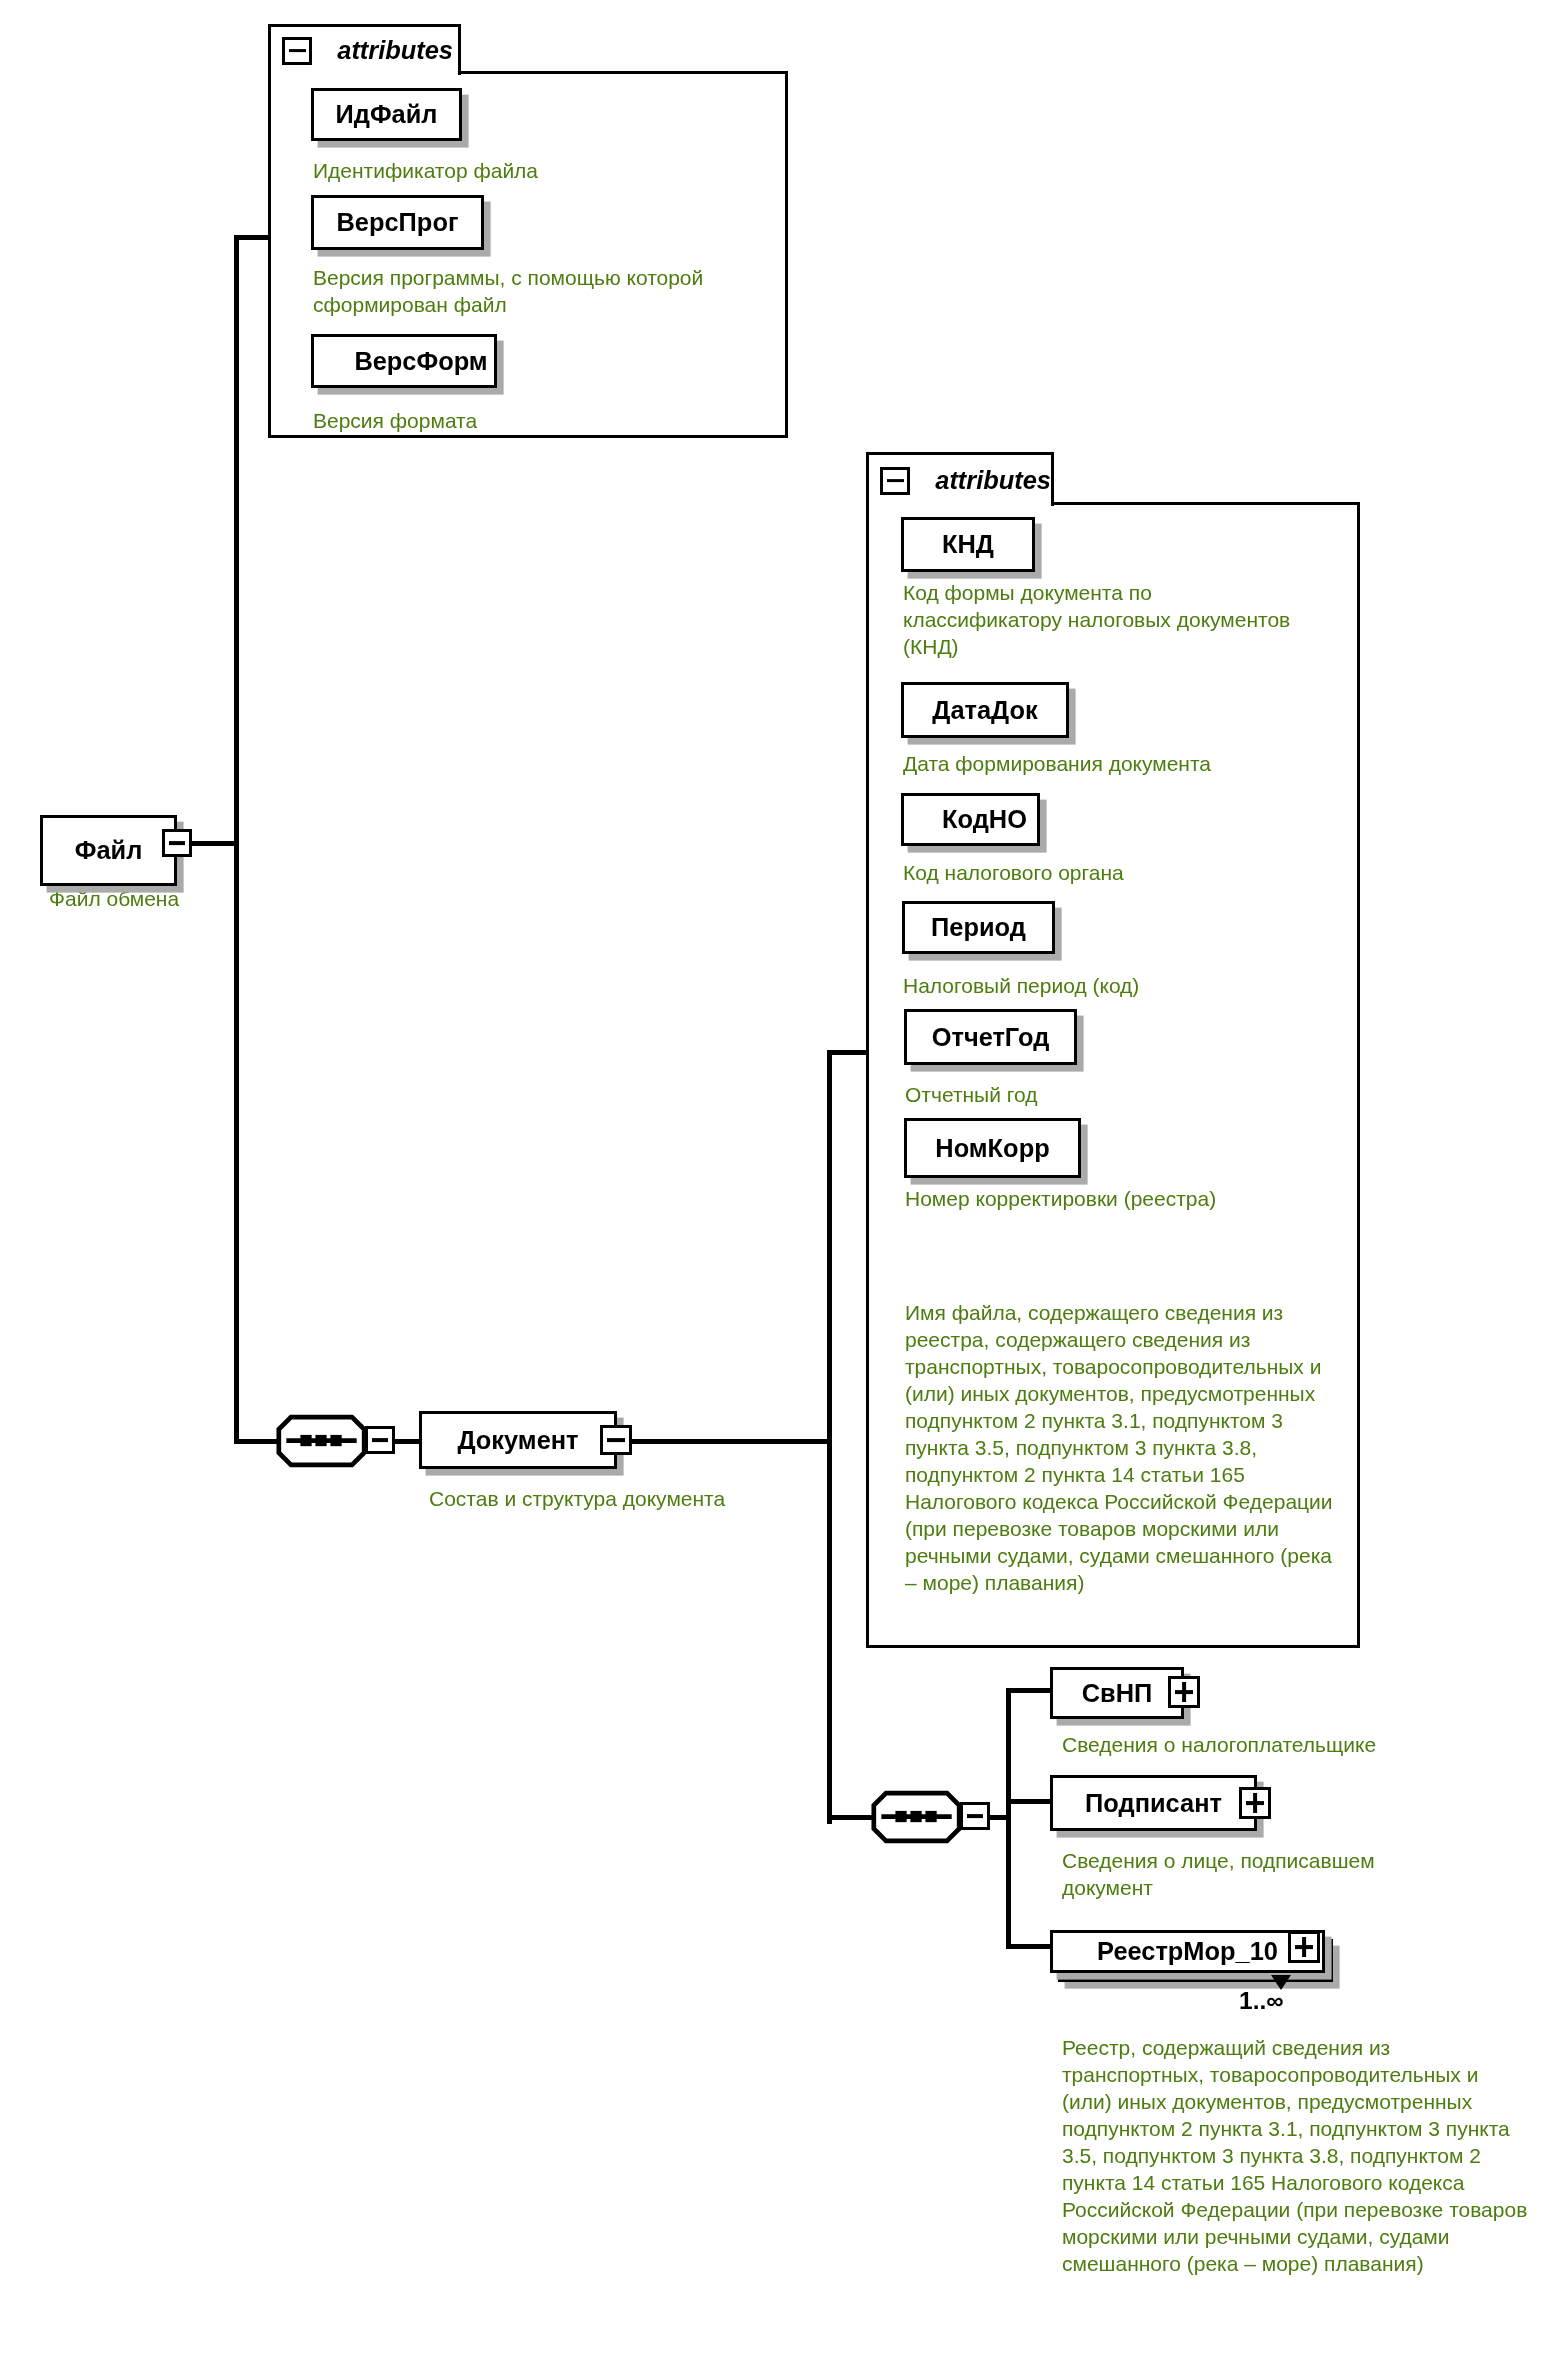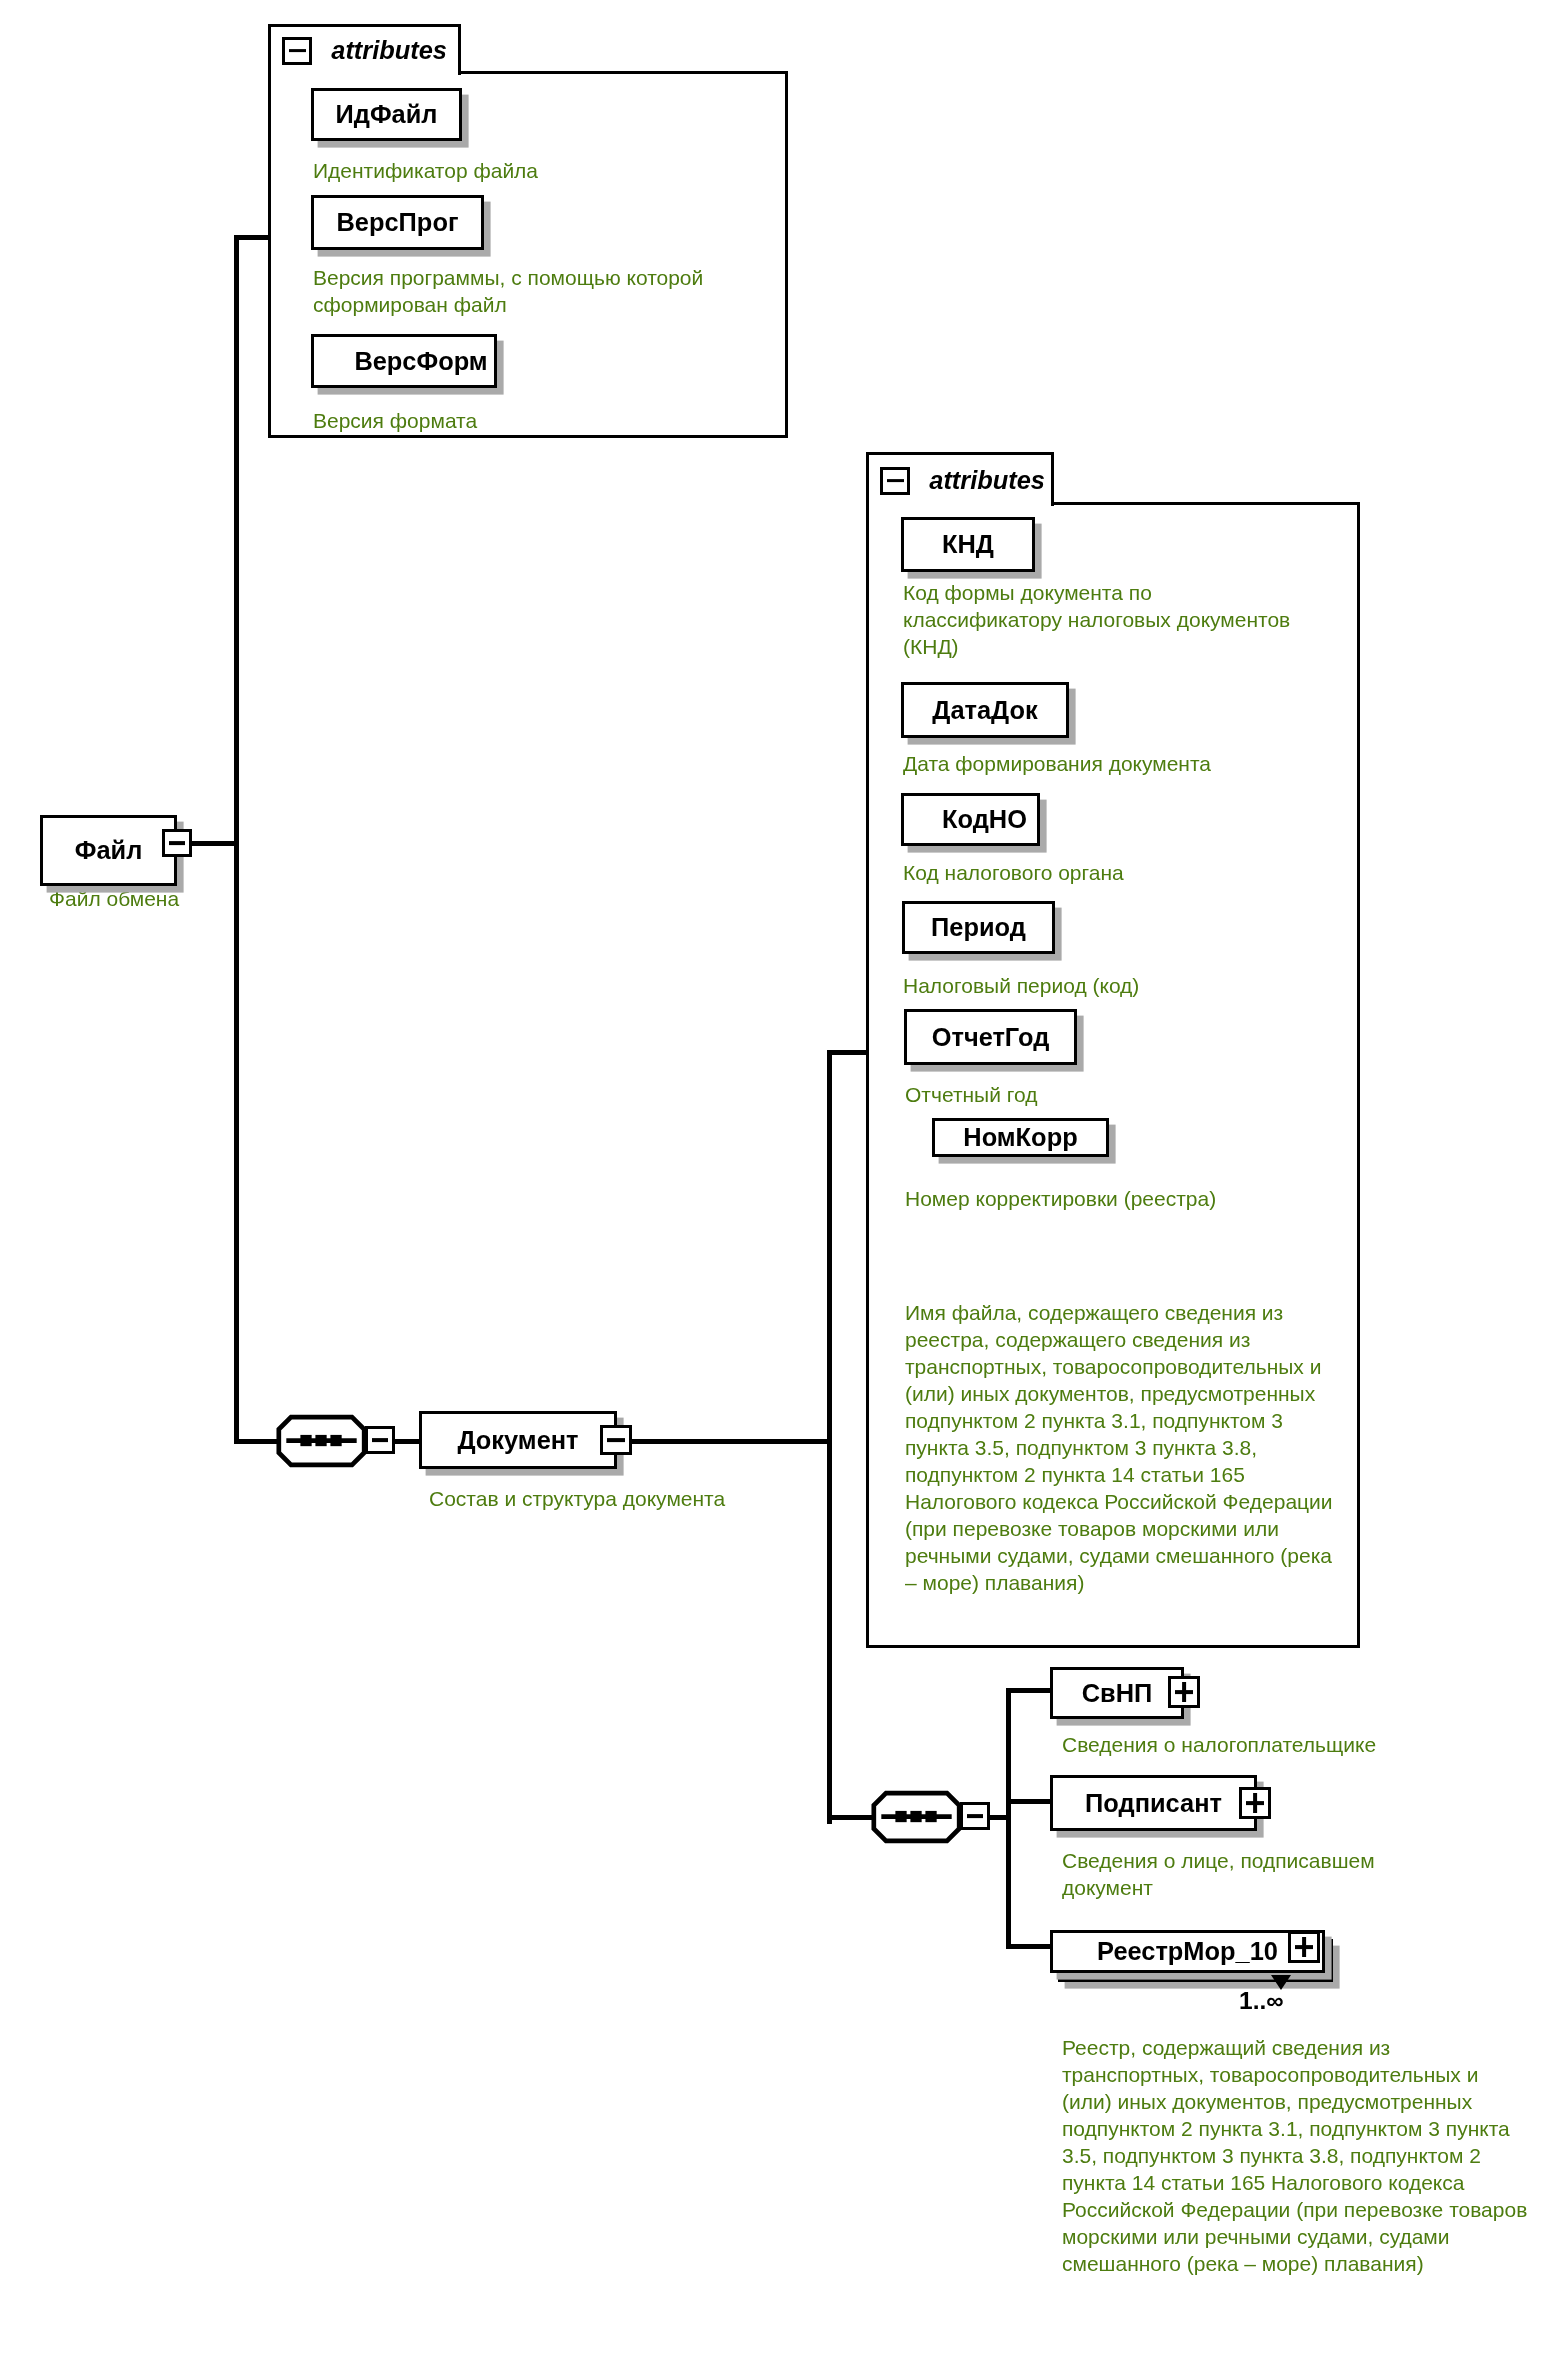--- a/index.html
+++ b/index.html
@@ -1,20 +1,20 @@
 <!DOCTYPE html>
 <html style="font-size:15px"><head>
 <meta charset="utf-8">
 <style>
   html,body{margin:0;padding:0;background:#fff;}
   .canvas{position:relative;width:1557px;height:2370px;background:#fff;overflow:hidden;
           font-family:"Liberation Sans",sans-serif;color:#000;}
   .ln{position:absolute;background:#000;z-index:1;}
   .attr-tab{position:absolute;background:#fff;border:3.8px solid #000;border-bottom:none;
-            box-sizing:border-box;display:flex;align-items:center;gap:19px;padding-left:11.3px;z-index:2;}
+            box-sizing:border-box;display:flex;align-items:center;gap:25px;padding-left:11.3px;z-index:2;}
   .attr-title{font-style:italic;font-weight:bold;font-size:25.4px;}
   .attr-body{position:absolute;border:3.8px solid #000;box-sizing:border-box;background:#fff;z-index:1;}
   .abox,.ebox{position:absolute;background:#fff;border:3.8px solid #000;box-sizing:border-box;
               box-shadow:6.6px 6.6px 0 #aaa;display:flex;align-items:center;justify-content:center;
               font-weight:bold;font-size:25.4px;z-index:3;white-space:nowrap;}
   .backbox{position:absolute;background:#fff;border:3.8px solid #000;box-sizing:border-box;
            box-shadow:6.6px 6.6px 0 #aaa;z-index:2;}
   .desc{position:absolute;color:#4d7c0f;font-size:21px;line-height:27px;z-index:2;}
   .toggle{background:#fff;border:3.8px solid #000;box-sizing:border-box;z-index:4;}
   .toggle.abs{position:absolute;}
@@ -124,21 +124,21 @@
   <div class="abox" style="left:902px;top:901px;width:153px;height:53px;">
     <span>Период</span>
   </div>
   <div class="desc" style="left:903px;top:972px;width:433px;">Налоговый период (код)</div>
 
   <div class="abox" style="left:904px;top:1009px;width:173px;height:56px;">
     <span>ОтчетГод</span>
   </div>
   <div class="desc" style="left:905px;top:1081px;width:433px;">Отчетный год</div>
 
-  <div class="abox" style="left:904px;top:1118px;width:177px;height:39px;margin-left:28px;">
+  <div class="abox" style="left:904px;top:1118px;width:177px;height:60px;">
     <span>НомКорр</span>
   </div>
   <div class="desc" style="left:905px;top:1185px;width:433px;">Номер корректировки (реестра)</div>
 
   <div class="desc" style="left:905px;top:1299px;width:439px;">Имя файла, содержащего сведения из реестра, содержащего сведения из транспортных, товаросопроводительных и (или) иных документов, предусмотренных подпунктом 2 пункта 3.1, подпунктом 3 пункта 3.5, подпунктом 3 пункта 3.8, подпунктом 2 пункта 14 статьи 165 Налогового кодекса Российской Федерации (при перевозке товаров морскими или речными судами, судами смешанного (река – море) плавания)</div>
 
   <svg class="seq" style="left:871px;top:1790px;" width="91" height="54" viewBox="0 0 97 57">
     <polygon points="16,3 81,3 94,16 94,41 81,54 16,54 3,41 3,16" fill="#fff" stroke="#000" stroke-width="5"></polygon>
     <line x1="11" y1="28" x2="86" y2="28" stroke="#000" stroke-width="5"></line>
     <rect x="26" y="22" width="12" height="12" fill="#000"></rect>

